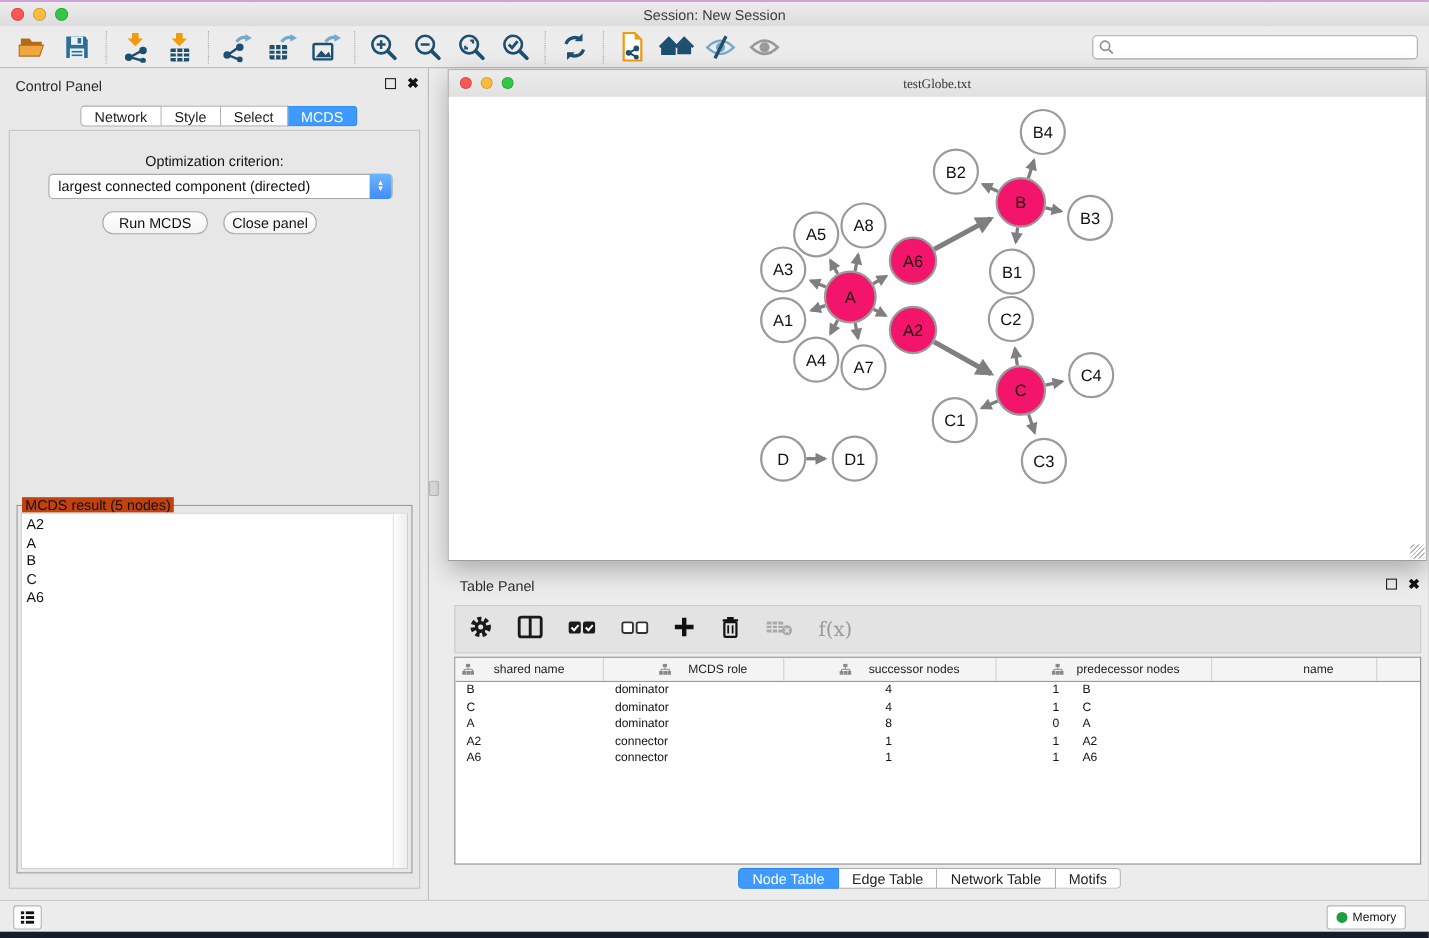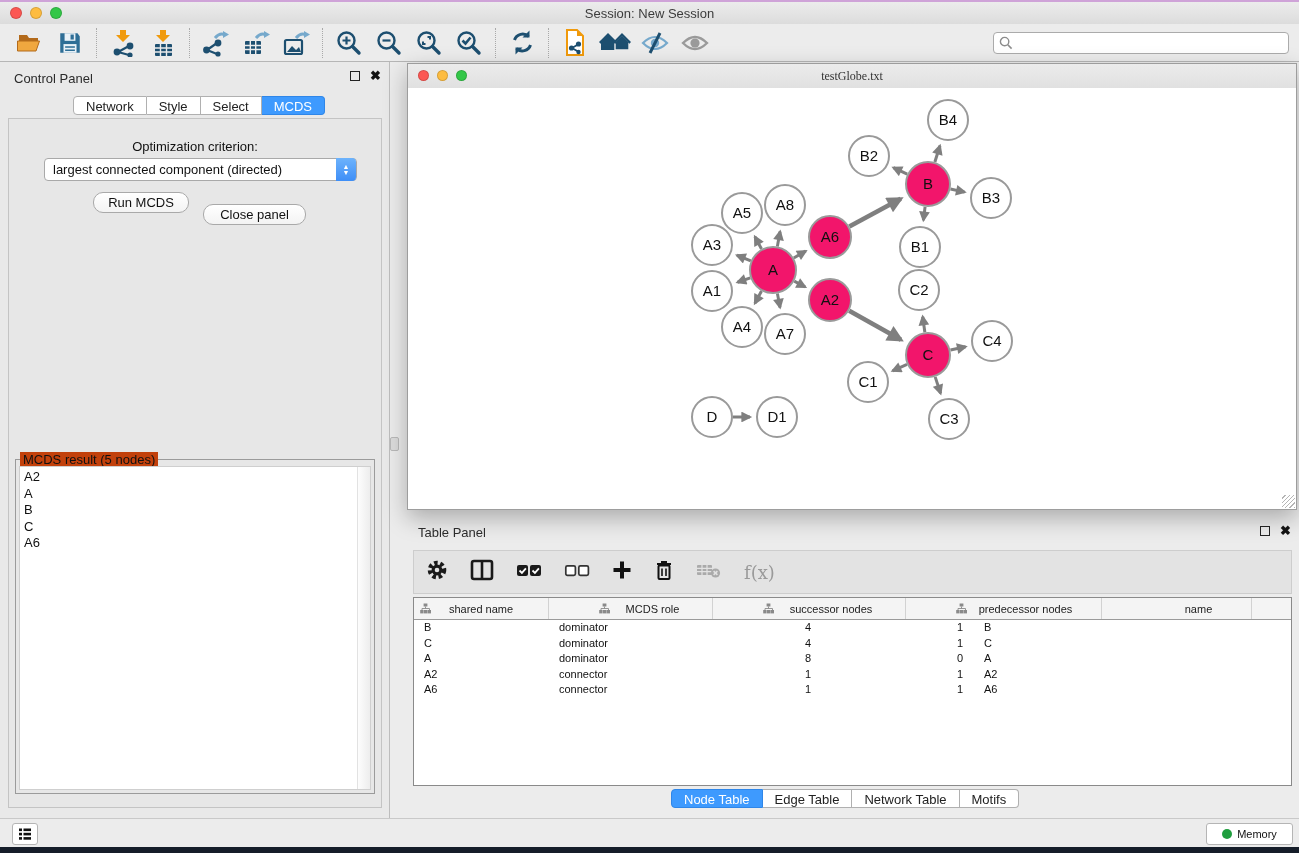--- a/index.html
+++ b/index.html
@@ -281,21 +281,21 @@
     <div class="cp-content">
       <div class="opt-label">Optimization criterion:</div>
       <div class="dropdown">
         <span>largest connected component (directed)</span>
         <span class="dd-stepper">
             <span>▲</span>
             <span>▼</span>
           </span>
       </div>
       <button class="btn" style="left:84px; top:73px; width:96px;">Run MCDS</button>
-      <button class="btn" style="left:194px; top:85px; width:103px;">Close panel</button>
+      <button class="btn" style="left:194px; top:73px; width:85px;">Close panel</button>
       <div class="fieldset">
         <span class="fieldset-legend">MCDS result (5 nodes)</span>
         <div class="mcds-list" id="mcds-list">
           <div class="row">A2</div>
             <div class="row">A</div>
             <div class="row">B</div>
             <div class="row">C</div>
             <div class="row">A6</div>
             <div class="mcds-scroll"></div>
         </div>
@@ -592,19 +592,19 @@
         <g fill="#111">
             <rect x="1" y="1.5" width="3" height="2.6"></rect>
             <rect x="1" y="5.8" width="3" height="2.6"></rect>
             <rect x="1" y="10.1" width="3" height="2.6"></rect>
         <rect x="5.5" y="1.5" width="7.5" height="2.6"></rect>
             <rect x="5.5" y="5.8" width="7.5" height="2.6"></rect>
             <rect x="5.5" y="10.1" width="7.5" height="2.6"></rect>
           </g>
       </svg>
     </span>
-    <span class="sb-btn" style="left:1206px; width:87px;">
+    <span class="sb-btn" style="left:1206px; width:72px;">
       <span class="mem-dot"></span>
       <span>Memory</span>
     </span>
   </div>
   <div class="bottom-strip"></div>
 </div>
 
 </body></html>

